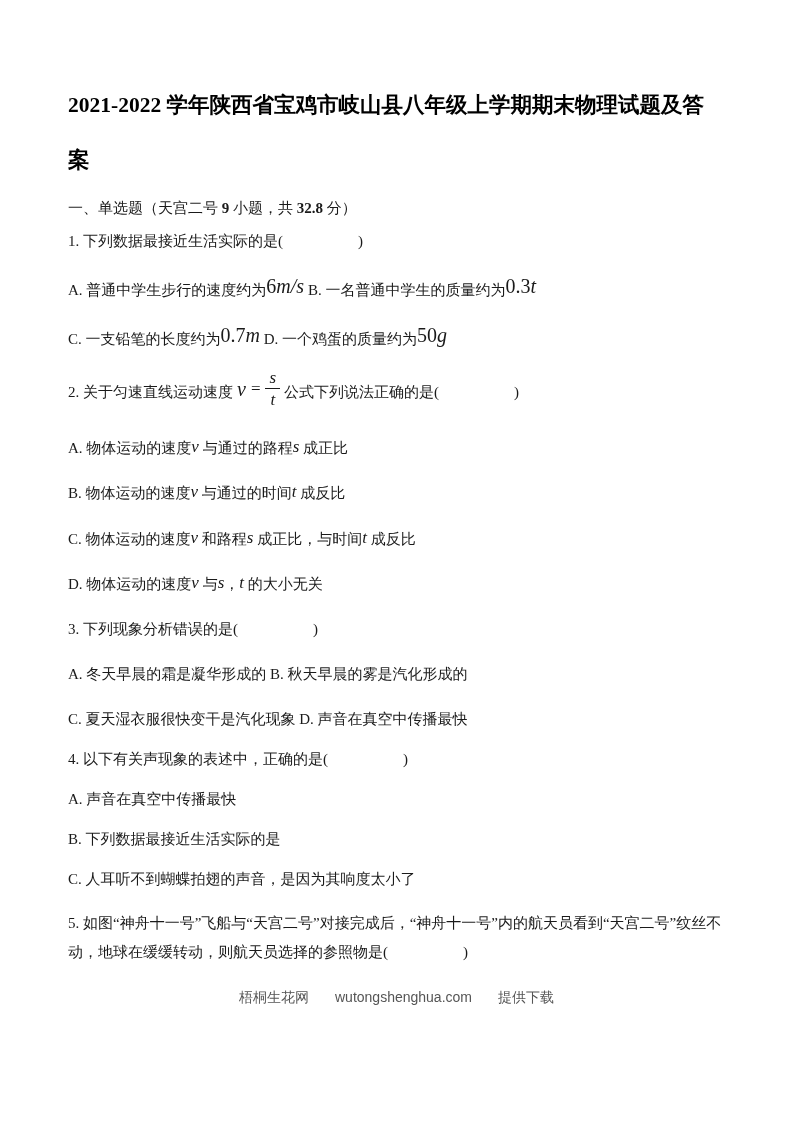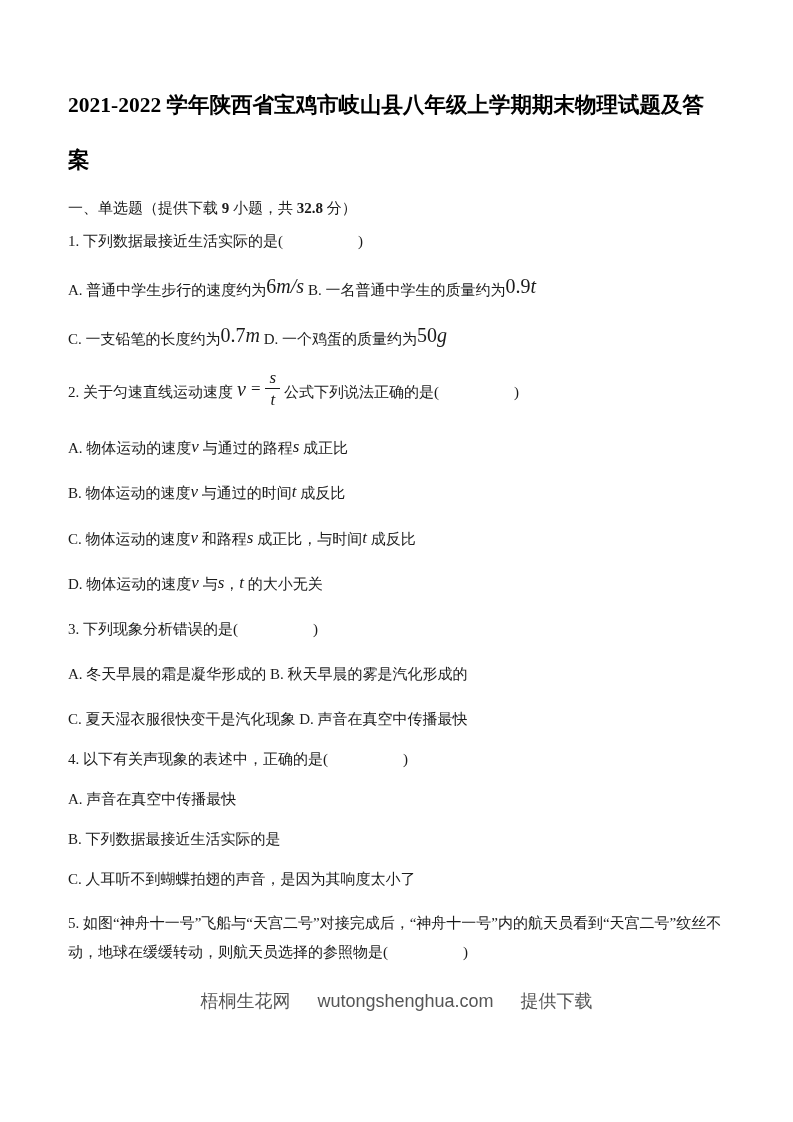--- a/index.html
+++ b/index.html
@@ -49,37 +49,37 @@
   }
   .f-lhs { font-style: italic; font-size: 20px; line-height: 1; }
   .f-eq  { font-size: 17px; line-height: 1; margin: 0 5px; }
   .frac  { display: inline-flex; flex-direction: column; align-items: center; line-height: 1; }
   .f-num { font-style: italic; font-size: 17px; line-height: 1; padding: 0 4px 2px 4px; border-bottom: 1.3px solid #1a1a1a; }
   .f-den { font-style: italic; font-size: 17px; line-height: 1; padding-top: 2px; }
 
   .footer {
     margin-top: 22px;
     text-align: center;
-    font-size: 18px;
+    font-size: 14px;
     color: #555555;
     font-family: "Liberation Sans", "DejaVu Sans", sans-serif;
   }
   .footer span { margin: 0 11px; }
 </style>
 </head>
 <body>
 
 <div class="page">
 
   <h1 class="doc-title"><span>2021-2022 学年陕西省宝鸡市岐山县八年级上学期期末物理试题及答</span><br><span>案</span></h1>
 
-  <p class="line sec-gap"><span>一、单选题（提供下载 </span><span class="b">9</span><span> 小题，共 </span><span class="b">32.8</span><span> 分）</span></p>
+  <p class="line sec-gap"><span>一、单选题（天宫二号 </span><span class="b">9</span><span> 小题，共 </span><span class="b">32.8</span><span> 分）</span></p>
 
   <p class="line"><span>1. 下列数据最接近生活实际的是(　　　　　)</span></p>
-  <p class="line"><span>A. </span><span>普通中学生步行的速度约为</span><span class="mn">6</span><span class="mi">m/s</span><span> B. </span><span>一名普通中学生的质量约为</span><span class="mn">0.9</span><span class="mi">t</span></p>
+  <p class="line"><span>A. </span><span>普通中学生步行的速度约为</span><span class="mn">6</span><span class="mi">m/s</span><span> B. </span><span>一名普通中学生的质量约为</span><span class="mn">0.3</span><span class="mi">t</span></p>
   <p class="line"><span>C. </span><span>一支铅笔的长度约为</span><span class="mn">0.7</span><span class="mi">m</span><span> D. </span><span>一个鸡蛋的质量约为</span><span class="mn">50</span><span class="mi">g</span></p>
 
   <p class="line"><span>2. 关于匀速直线运动速度</span><span class="frac-wrap">
         <span class="f-lhs">v</span>
         <span class="f-eq">=</span>
         <span class="frac">
           <span class="f-num">s</span>
           <span class="f-den">t</span>
         </span>
       </span><span>公式下列说法正确的是(　　　　　)</span></p>

